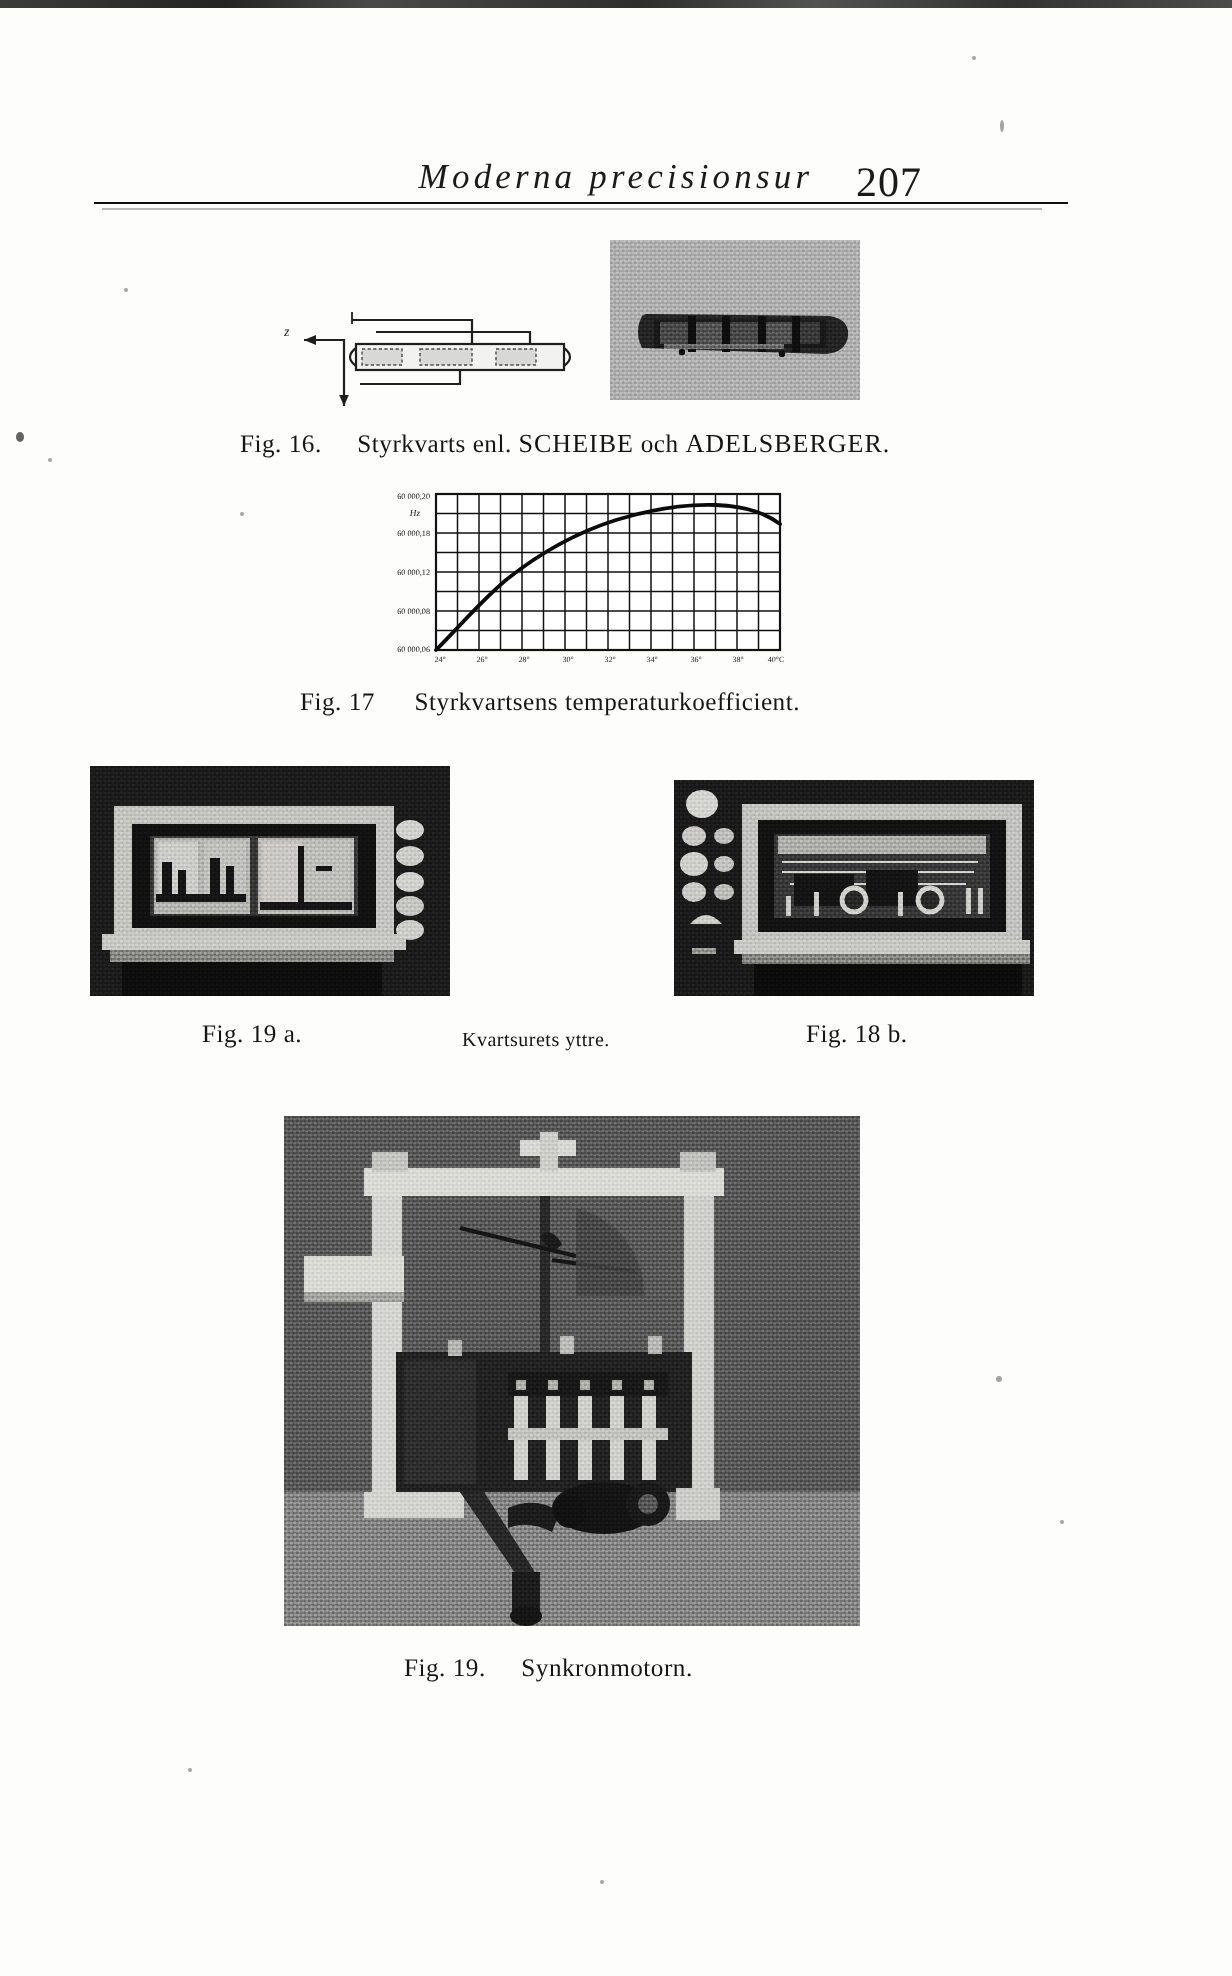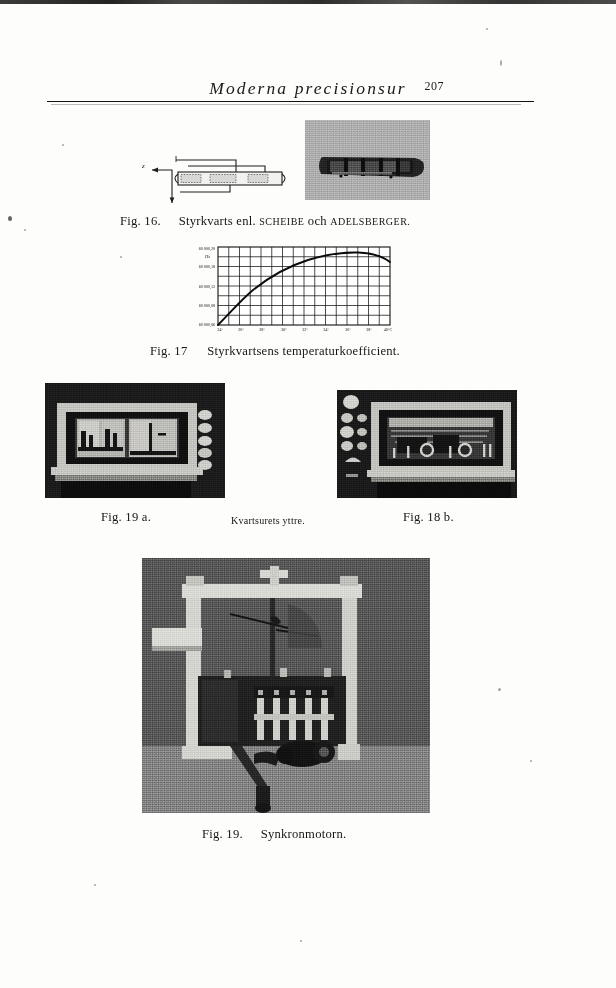--- a/index.html
+++ b/index.html
@@ -49,22 +49,22 @@
     left: 0; top: 0;
     width: 616px;
     text-align: center;
     font-style: italic;
     font-size: 17.5px;
     letter-spacing: 2.1px;
     white-space: pre;
   }
   .header-page {
     position: absolute;
-    right: 84px; top: 1px;
-    font-size: 12px;
+    right: 67px; top: 1px;
+    font-size: 21px;
     letter-spacing: .5px;
   }
   .header-rule {
     position: absolute;
     left: 47px; top: 101px;
     width: 487px; height: 0;
     border-top: 1.7px solid #111;
   }
   .header-rule:after {
     content: "";
@@ -76,21 +76,21 @@
 
   
   .caption {
     position: absolute;
     font-size: 12.6px;
     letter-spacing: .25px;
     white-space: nowrap;
     color: #151515;
   }
   .sc {
-    font-size: 10px;
+    font-size: 13px;
     letter-spacing: .5px;
   }
 
   
   .fig16-diagram {
     position: absolute;
     left: 132px; top: 148px;
     width: 160px; height: 58px;
   }
 

